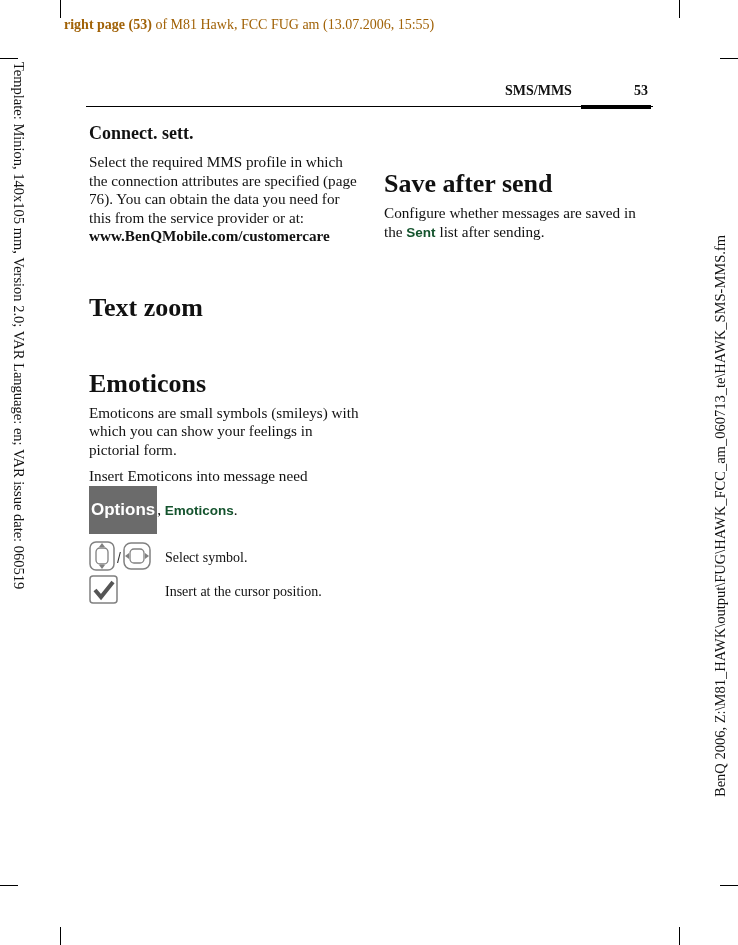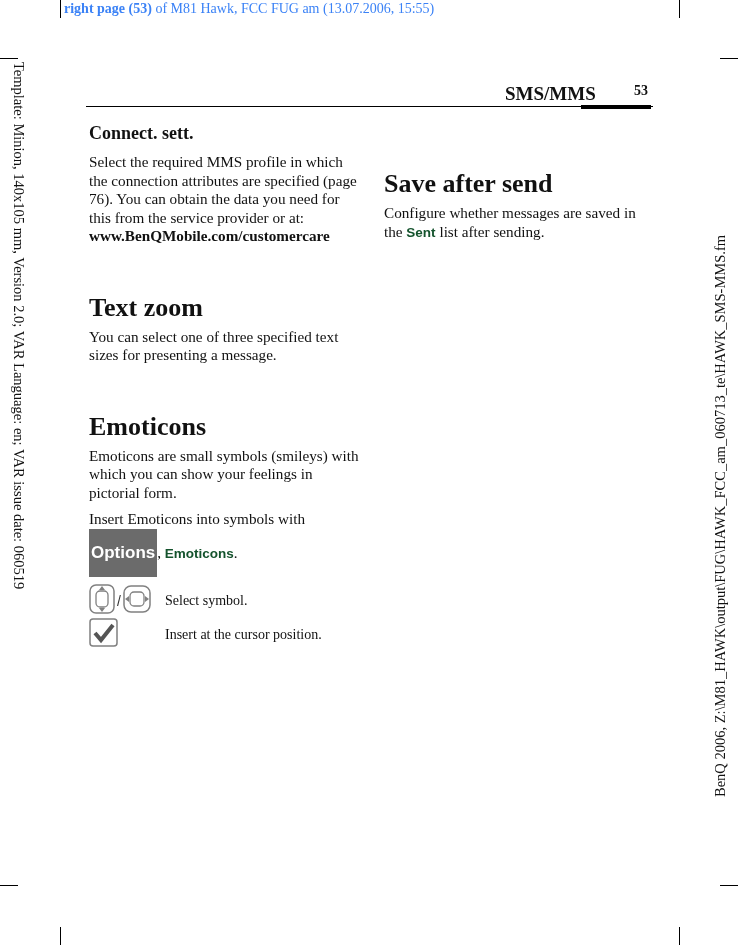--- a/index.html
+++ b/index.html
@@ -4,42 +4,42 @@
 <style>
   * { margin: 0; padding: 0; box-sizing: border-box; }
   html, body { width: 738px; height: 945px; background: #ffffff; overflow: hidden; }
   body { position: relative; font-family: "Liberation Serif", "DejaVu Serif", serif; color: #111; }
 
   .crop { position: absolute; background: #000; }
   .crop.v { width: 1px; height: 18px; }
   .crop.h { height: 1px; width: 18px; }
 
   .slug {
-    position: absolute; left: 64px; top: 0px;
-    font-size: 14px; line-height: 18px; white-space: nowrap; color: #3b82f6; text-align: right;
+    position: absolute; left: 64px; top: 16px;
+    font-size: 14px; line-height: 18px; white-space: nowrap; color: #a16207; text-align: right;
   }
   .slug b { font-weight: bold; }
 
   .side-left {
     position: absolute; left: 10px; top: 62px;
     writing-mode: vertical-rl;
     font-size: 14.5px; white-space: nowrap; color: #111;
   }
   .side-right {
     position: absolute; left: 712px; top: 235px;
     writing-mode: vertical-rl; transform: rotate(180deg);
     font-size: 14.5px; white-space: nowrap; color: #111;
   }
 
   .run-head {
     position: absolute; left: 86px; top: 83px; width: 567px; height: 27px;
   }
   .run-head .title {
     position: absolute; left: 419px; top: 0px;
-    font-weight: bold; font-size: 19px;
+    font-weight: bold; font-size: 14px;
   }
   .run-head .pageno {
     position: absolute; left: 548px; top: 0px;
     font-weight: bold; font-size: 14px;
   }
   .run-head .rule {
     position: absolute; left: 0; top: 23px; width: 567px; height: 1px; background: #000;
   }
   .run-head .rule-thick {
     position: absolute; left: 495px; top: 22px; width: 70px; height: 4px; background: #000;
@@ -95,28 +95,27 @@
 
 <div class="col left">
   <section>
     <h2 class="sub">Connect. sett.</h2>
     <p>Select the required MMS profile in which the connection attributes are specified (page 76). You can obtain the data you need for this from the service provider or at:</p>
     <p class="url" style="margin-top:-8px;margin-bottom:7px;">www.BenQMobile.com/customercare</p>
   </section>
 
   <section>
     <h1 class="sec">Text zoom</h1>
-    <p style="margin-bottom:20px;">You can select one of three specified text sizes for presenting a message.</p>
   </section>
 
   <section>
     <h1 class="sec">Emoticons</h1>
     <p>Emoticons are small symbols (smileys) with which you can show your feelings in pictorial form.</p>
     <p>
-      <span>Insert Emoticons into symbols with</span><br>
+      <span>Insert Emoticons into message need</span><br>
       <span class="badge-options">Options</span><span>, </span><span class="ui-term">Emoticons</span><span>.</span>
     </p>
 
     <div class="keyrow">
       <div class="keys">
         <span>
           <svg width="26" height="30" viewBox="0 0 26 30">
             <rect x="1" y="1" width="24" height="28" rx="6" fill="#fff" stroke="#808080" stroke-width="1.5"></rect>
             <rect x="7" y="7" width="12" height="16" rx="4" fill="#fff" stroke="#808080" stroke-width="1.3"></rect>
             <polygon points="13,2 10,6 16,6" fill="#808080"></polygon>

